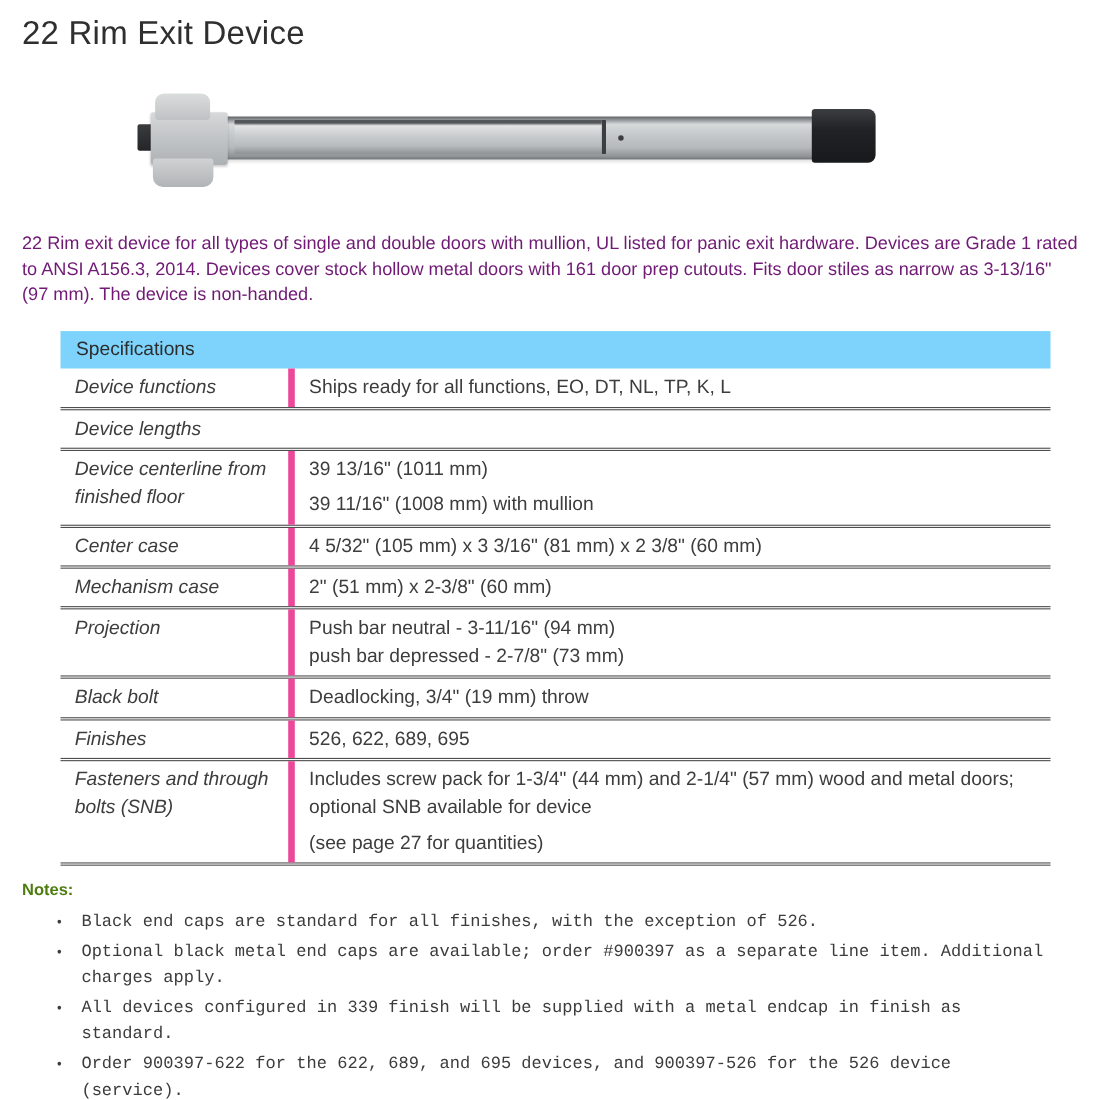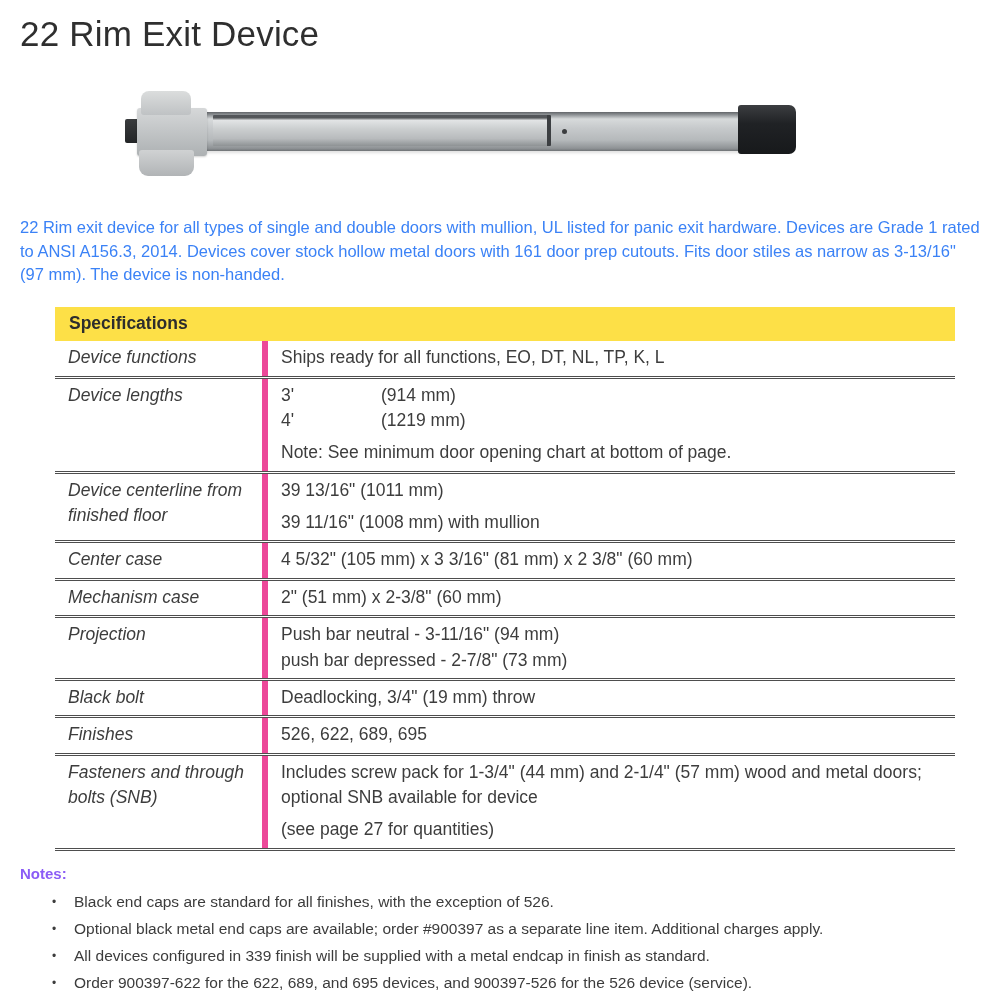--- a/index.html
+++ b/index.html
@@ -6,21 +6,21 @@
   body {
     width:1000px; height:1000px;
     font-family:"Liberation Sans", sans-serif;
     color:#3d3d3d;
     -webkit-font-smoothing:antialiased;
   }
   .page { padding:14px 20px 0 20px; box-sizing:border-box; }
 
   
   .page-title {
-    margin:0; font-size:35px; font-weight:500; color:#2f2f2f; letter-spacing:.2px;
+    margin:0; font-size:30px; font-weight:500; color:#2f2f2f; letter-spacing:.2px;
   }
 
   
   .device-figure { position:relative; height:102px; width:700px; margin:30px 0 0 90px; }
   .device-figure div { position:absolute; }
   .df-bar {
     left:87px; top:28px; width:553px; height:39px; border-radius:2px;
     background:linear-gradient(180deg,#63666a 0%,#8d9194 7%,#d7dadb 18%,#c6c9cb 42%,#b5b9bb 72%,#8f9396 93%,#6f7376 100%);
     box-shadow:0 2px 3px rgba(0,0,0,.12);
   }
@@ -48,50 +48,50 @@
   }
   .df-head-bottom {
     left:29px; top:66px; width:55px; height:26px; border-radius:3px 3px 9px 9px;
     background:linear-gradient(180deg,#d0d2d3,#b1b4b6);
   }
   .df-dot { left:452px; top:45px; width:5px; height:5px; border-radius:50%; background:#3b3d3f; }
 
   
   .description {
     margin:30px 12px 0 0; width:963px;
-    font-size:16.5px; line-height:1.43; color:#3b82f6;
+    font-size:16.5px; line-height:1.43; color:#701a75;
   }
   .footnote { margin:10px 0 0 0; font-size:11.5px; color:#3e3e3e; }
 
   
   .spec-table { margin:20px 0 0 35px; width:900px; font-size:17.5px; line-height:1.45; }
   .spec-header {
-    background:#fde047; color:#2d2d2d;
-    font-weight:700; font-size:17.5px; padding:4px 14px 5px;
+    background:#7dd3fc; color:#2d2d2d;
+    font-weight:400; font-size:17.5px; padding:4px 14px 5px;
   }
   .spec-row { display:flex; border-bottom:3px double #4e4e4e; }
   .spec-label {
     flex:0 0 207px; width:207px; box-sizing:border-box;
     padding:4px 2px 5px 13px;
     font-style:italic;
   }
   .spec-value {
     flex:1; border-left:6px solid #ec4899;
     padding:4px 8px 5px 13px;
   }
   .value-line.spaced { margin-top:7px; }
   .col-fixed { display:inline-block; width:100px; }
 
   
   .notes { margin-top:14px; width:935px; }
-  .notes-heading { font-weight:700; font-size:15px; color:#8b5cf6; }
+  .notes-heading { font-weight:700; font-size:15px; color:#4d7c0f; }
   .notes-list { list-style:none; margin:8px 0 0 0; padding:0; }
   .note-item { display:flex; font-size:15.5px; line-height:1.55; margin:3px 0; color:#3c3c3c; }
   .note-bullet { flex:0 0 16px; margin-left:26px; margin-right:12px; text-align:center; font-size:12px; padding-top:3px; }
-  .note-text { flex:1; }
+  .note-text { flex:1;font-family:Liberation Mono, monospace; }
 </style>
 </head>
 <body>
 
 <div class="page">
 
   <h1 class="page-title">22 Rim Exit Device</h1>
 
   <div class="device-figure" title="22 Rim exit device: push bar with center case, push pad, latch bolt and black end cap">
     <div class="df-latch"></div>
@@ -111,25 +111,20 @@
     <div class="spec-header">Specifications</div>
     <div id="spec-rows">
         <div class="spec-row">
           <div class="spec-label">Device functions</div>
           <div class="spec-value">
             <div class="value-line">Ships ready for all functions, EO, DT, NL, TP, K, L</div>
           </div>
         </div>
         <div class="spec-row">
           <div class="spec-label">Device lengths</div>
-          <div class="spec-value">
-            <div class="value-line"><span class="col-fixed">3'</span><span>(914 mm)</span></div>
-            <div class="value-line"><span class="col-fixed">4'</span><span>(1219 mm)</span></div>
-            <div class="value-line spaced">Note: See minimum door opening chart at bottom of page.</div>
-          </div>
         </div>
         <div class="spec-row">
           <div class="spec-label">Device centerline from finished floor</div>
           <div class="spec-value">
             <div class="value-line">39 13/16" (1011 mm)</div>
             <div class="value-line spaced">39 11/16" (1008 mm) with mullion</div>
           </div>
         </div>
         <div class="spec-row">
           <div class="spec-label">Center case</div>

